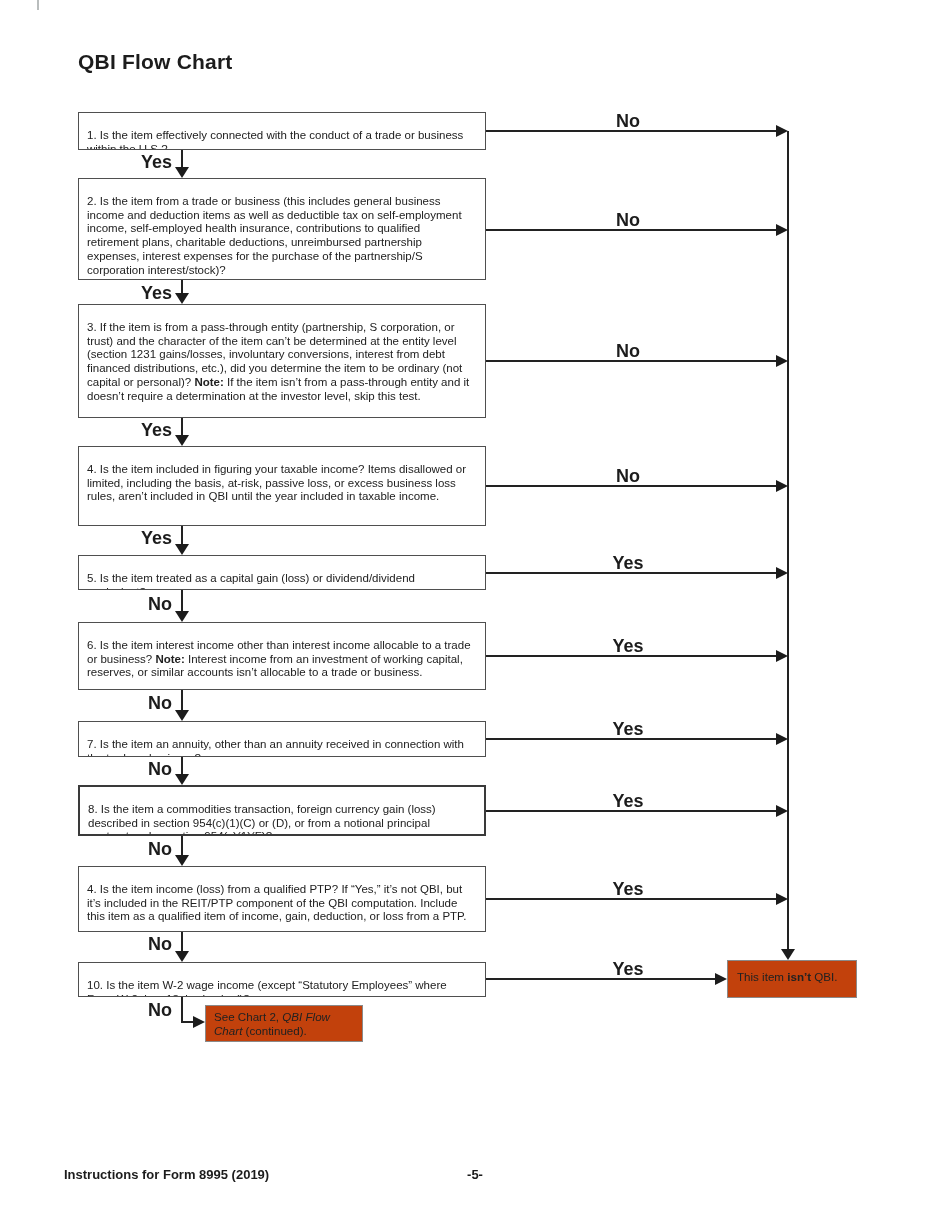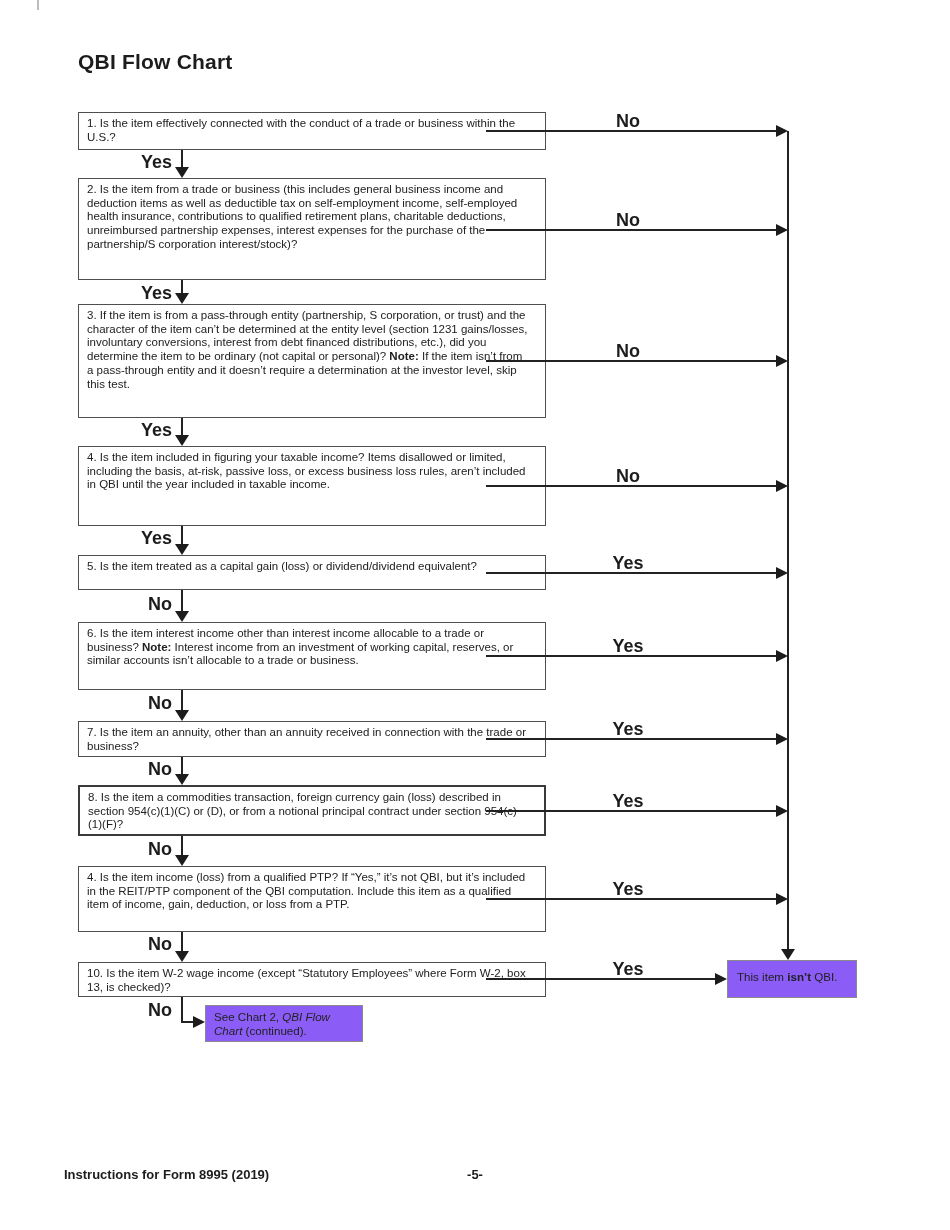--- a/index.html
+++ b/index.html
@@ -5,26 +5,26 @@
   * { margin:0; padding:0; box-sizing:border-box; }
   html,body { background:#ffffff; }
   body { font-family:"Liberation Sans", sans-serif; color:#212121; }
   .page { position:relative; width:950px; height:1230px; background:#fff; overflow:hidden; }
 
   .page-title { position:absolute; left:78px; top:50px; font-size:21px; font-weight:bold; letter-spacing:.2px; color:#1c1c1c; }
   .subtitle { position:absolute; left:78px; top:80px; font-size:13.5px; color:#1c1c1c; }
   .subtitle .fig { font-weight:normal; margin-right:5px; }
   .subtitle b { font-weight:bold; }
 
-  .qbox { position:absolute; left:78px; width:468px; border:1px solid #4f4f4f; background:#fff;
-          padding:4px 14px 4px 8px; font-size:11.5px; line-height:13.7px; color:#212121; overflow:hidden; }
+  .qbox { position:absolute; left:78px; width:408px; border:1px solid #4f4f4f; background:#fff;
+          padding:16px 14px 4px 8px; font-size:11.5px; line-height:13.7px; color:#212121; overflow:hidden; }
   .qbox b { font-weight:bold; }
   #b8 { border-width:2px; border-color:#3a3a3a; }
 
-  .endbox { position:absolute; border:1px solid #8a8a8a; background:#8b5cf6; font-size:11.6px; line-height:14px; color:#212121; overflow:hidden; }
+  .endbox { position:absolute; border:1px solid #8a8a8a; background:#c2410c; font-size:11.6px; line-height:14px; color:#212121; overflow:hidden; }
   .endbox i { font-style:italic; }
   .endbox b { font-weight:bold; }
 
   .vline { position:absolute; width:1.5px; background:#222; }
   .hline { position:absolute; height:1.5px; background:#222; }
   .arr-down { position:absolute; width:0; height:0;
               border-left:7px solid transparent; border-right:7px solid transparent; border-top:11px solid #1c1c1c; }
   .arr-right { position:absolute; width:0; height:0;
                border-top:6px solid transparent; border-bottom:6px solid transparent; border-left:12px solid #1c1c1c; }
 

